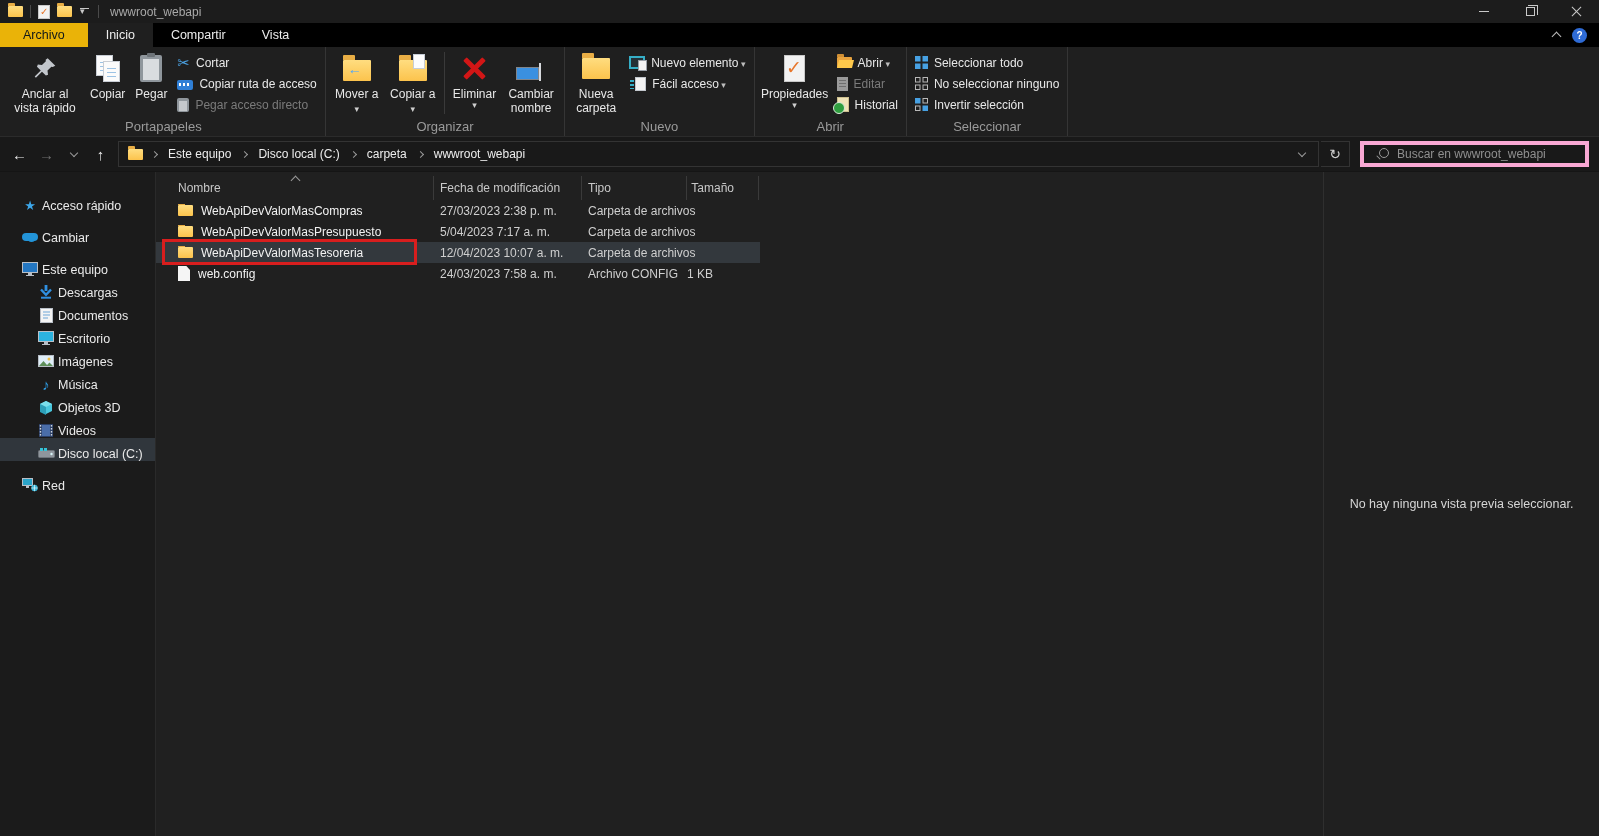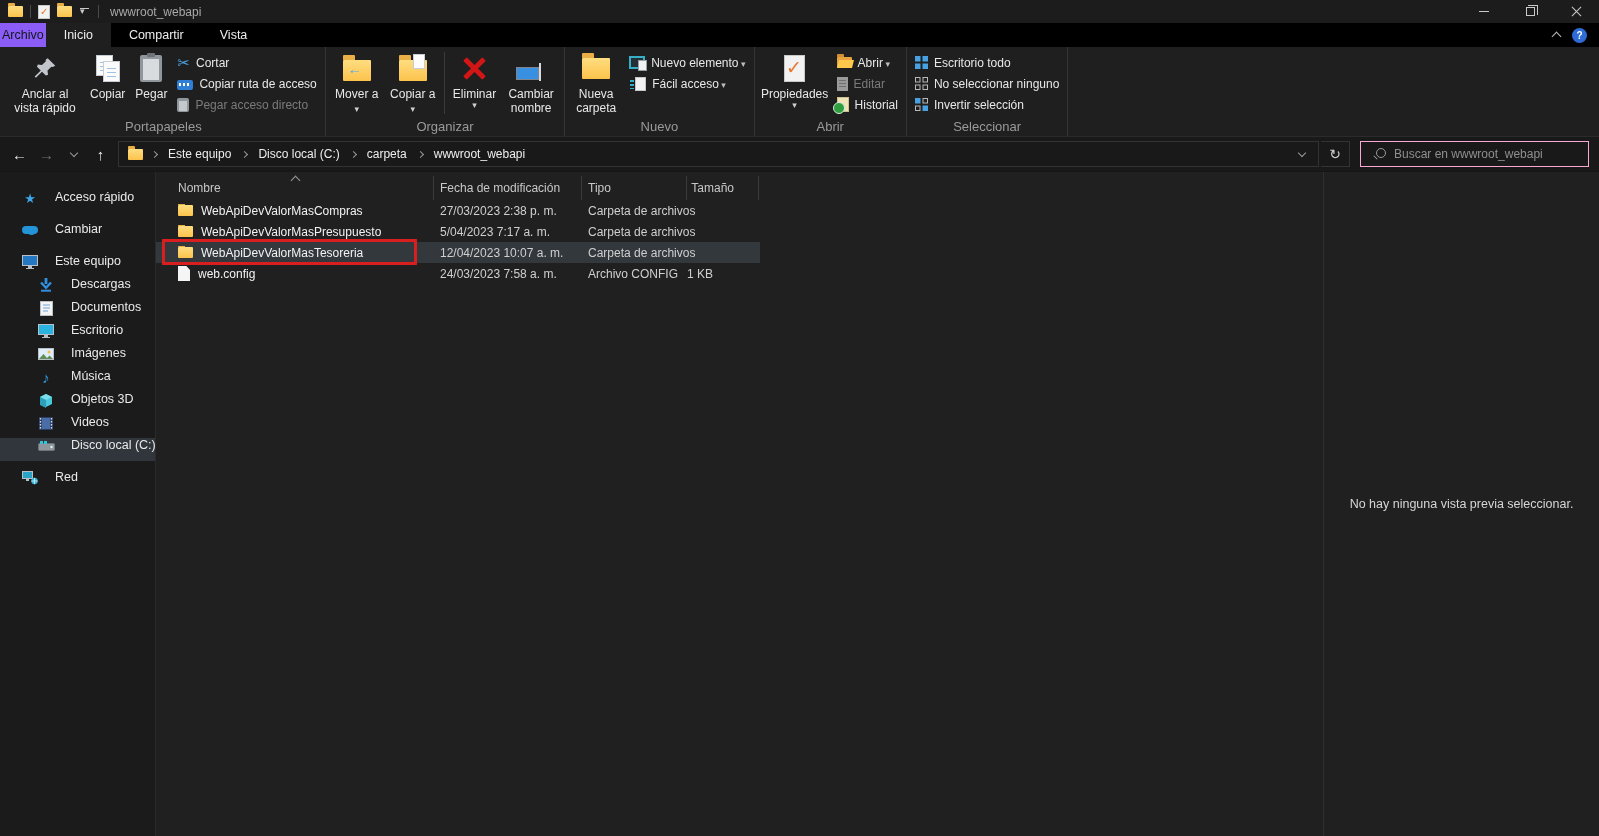--- a/index.html
+++ b/index.html
@@ -16,21 +16,21 @@
   .win-btn{width:46px;height:100%;display:flex;align-items:center;justify-content:center;color:#c9c9c9}
   .g-min{width:10px;height:1px;background:#c9c9c9}
   .g-restore{position:relative;width:9px;height:9px;border:1px solid #c9c9c9}
   .g-restore::before{content:"";position:absolute;left:1px;top:-3px;width:9px;height:9px;border:1px solid #c9c9c9;border-left:none;border-bottom:none}
   .g-close{position:relative;width:11px;height:11px}
   .g-close::before,.g-close::after{content:"";position:absolute;left:5px;top:-1px;width:1px;height:13px;background:#c9c9c9}
   .g-close::before{transform:rotate(45deg)}.g-close::after{transform:rotate(-45deg)}
 
   
   .tabrow{height:24px;background:#000;display:flex;align-items:stretch;flex:none}
-  .tab-file{background:#8b5cf6;color:#10181a;padding:0 2px;display:flex;align-items:center;font-size:12.5px}
+  .tab-file{background:#eab308;color:#10181a;padding:0 23px;display:flex;align-items:center;font-size:12.5px}
   .tab{padding:0 18px;display:flex;align-items:center;color:#ededed;font-size:12.5px}
   .tab.active{background:#1f1f1f}
   .tabrow-right{margin-left:auto;display:flex;align-items:center;gap:12px;padding-right:12px}
   .g-chevup{width:7px;height:7px;border-left:1px solid #bdbdbd;border-top:1px solid #bdbdbd;transform:rotate(45deg);margin-top:3px}
   .help-circle{width:15px;height:15px;border-radius:50%;background:#2e6bd6;color:#fff;font-size:10px;font-weight:bold;
     display:flex;align-items:center;justify-content:center}
   .help-circle::before{content:"?"}
 
   
   .ribbon{height:90px;background:#1f1f1f;border-bottom:1px solid #2b2b2b;display:flex;padding-left:2px;flex:none}
@@ -108,32 +108,32 @@
   .nav-btn{width:27px;height:27px;display:flex;align-items:center;justify-content:center;color:#eaeaea;font-size:15px}
   .nav-btn.disabled{color:#6f6f6f}
   .g-chevdown{width:6px;height:6px;border-right:1px solid #9a9a9a;border-bottom:1px solid #9a9a9a;transform:rotate(45deg);margin-top:-3px}
   .breadcrumb{flex:1;height:26px;border:1px solid #333;background:#191919;display:flex;align-items:center;padding:0 2px;margin:0 2px 0 4px}
   .crumb-iconwrap{padding:0 7px;display:flex;align-items:center}
   .crumb{padding:0 9px;color:#ededed;white-space:nowrap;display:flex;align-items:center;height:100%}
   .crumb-sep{width:5px;height:5px;border-top:1px solid #9a9a9a;border-right:1px solid #9a9a9a;transform:rotate(45deg);margin:0 2px}
   .bc-dd{margin-left:auto;width:28px;height:100%;display:flex;align-items:center;justify-content:center}
   .refresh-btn{width:29px;height:26px;border:1px solid #333;border-left:none;display:flex;align-items:center;justify-content:center;color:#cfcfcf}
   .g-refresh::before{content:"↻";font-size:14px}
-  .searchbox{width:229px;height:26px;border:1px solid #f9a8d4;background:#191919;display:flex;align-items:center;gap:9px;padding:0 11px;margin-left:10px}
+  .searchbox{width:229px;height:26px;border:4px solid #f9a8d4;background:#191919;display:flex;align-items:center;gap:9px;padding:0 11px;margin-left:10px}
   .g-search{position:relative;width:13px;height:13px;flex:none}
   .g-search::before{content:"";position:absolute;left:4px;top:0;width:8px;height:8px;border:1px solid #9a9a9a;border-radius:50%}
   .g-search::after{content:"";position:absolute;left:1px;top:9px;width:5px;height:1px;background:#9a9a9a;transform:rotate(45deg)}
   .search-input{flex:1;background:transparent;border:none;outline:none;color:#dcdcdc;
     font-family:"Liberation Sans","DejaVu Sans",sans-serif;font-size:12px}
   .search-input::placeholder{color:#8f8f8f;opacity:1}
 
   
   .content{flex:1;display:flex;min-height:0}
   .sidebar{width:156px;background:#1b1b1b;border-right:1px solid #2a2a2a;padding-top:18px;font-size:12.5px;flex:none}
-  .side-item{height:23px;display:flex;align-items:flex-start;gap:16px;padding-left:21px;color:#eaeaea;white-space:nowrap}
+  .side-item{height:23px;display:flex;align-items:flex-end;gap:3px;padding-left:21px;color:#eaeaea;white-space:nowrap}
   .side-item.lv1{padding-left:37px}
   .side-item.mt{margin-top:9px}
   .side-item.selected{background:#30363c}
   .sic{width:18px;height:16px;display:flex;align-items:center;justify-content:center;flex:none;position:relative}
   .g-star::before{content:"★";color:#3da7ea;font-size:13px}
   .i-cloud{width:16px;height:8px;background:#2394d8;border-radius:5px}
   .i-cloud::before{content:"";position:absolute;left:5px;top:0px;width:9px;height:9px;border-radius:50%;background:#2394d8}
   .g-music::before{content:"♪";color:#2f9fe8;font-size:15px;font-weight:bold}
 
   .filearea{flex:1;position:relative;padding-top:4px;min-width:0}
@@ -316,21 +316,21 @@
     <div class="rgroup">
       <div class="rgroup-content">
         <div class="small-col">
           <div class="small-btn">
             <svg class="icn" width="13" height="13">
                 <rect x="0" y="0" width="5.5" height="5.5" fill="#47a1e3"></rect>
                 <rect x="7.5" y="0" width="5.5" height="5.5" fill="#47a1e3"></rect>
                 <rect x="0" y="7.5" width="5.5" height="5.5" fill="#47a1e3"></rect>
                 <rect x="7.5" y="7.5" width="5.5" height="5.5" fill="#47a1e3"></rect>
               </svg>
-            <span>Escritorio todo</span>
+            <span>Seleccionar todo</span>
           </div>
           <div class="small-btn">
             <svg class="icn" width="13" height="13">
                 <g fill="none" stroke="#b9b9b9">
                   <rect x="0.5" y="0.5" width="4.5" height="4.5"></rect>
                   <rect x="8" y="0.5" width="4.5" height="4.5"></rect>
                   <rect x="0.5" y="8" width="4.5" height="4.5"></rect>
                   <rect x="8" y="8" width="4.5" height="4.5"></rect>
                 </g>
               </svg>

